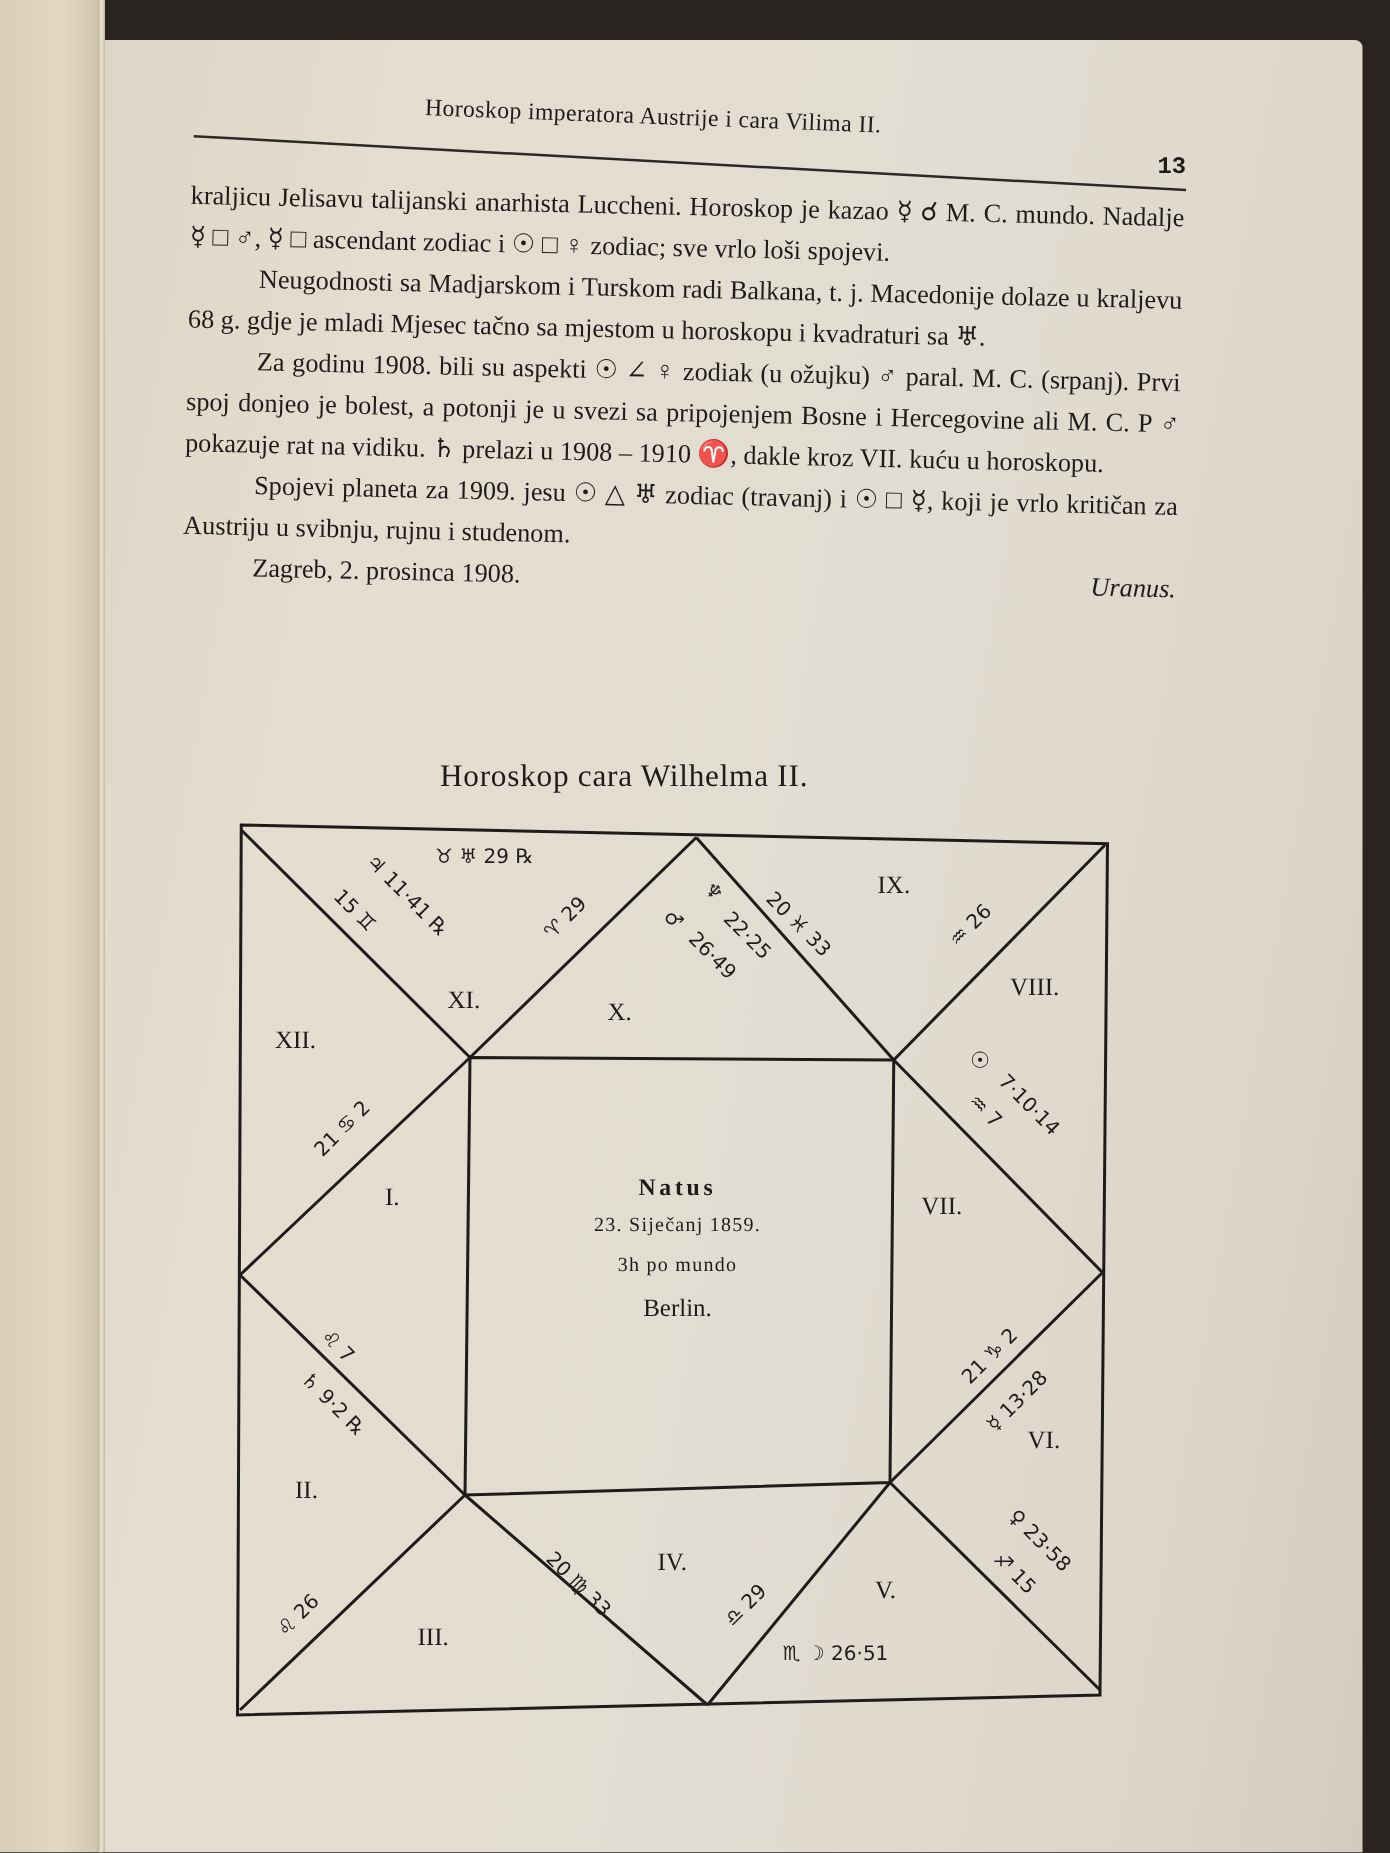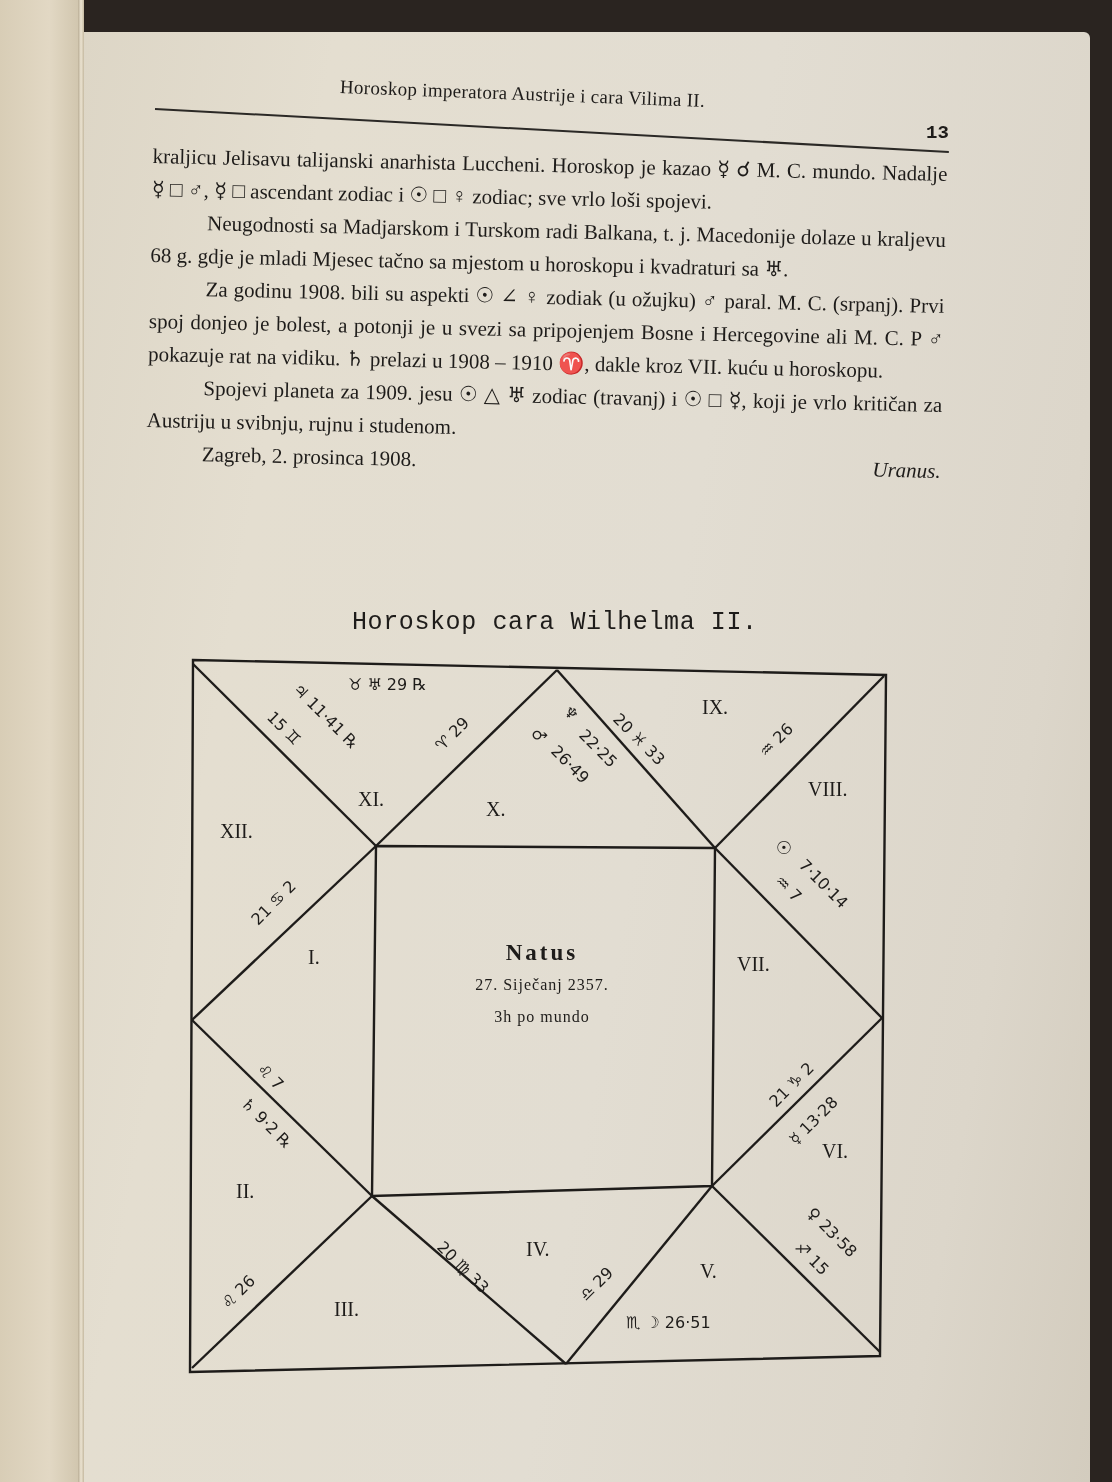--- a/index.html
+++ b/index.html
@@ -33,28 +33,28 @@
   }
   .body-text {
     position:absolute; left:153px; top:140px; width:795px;
     font-size:21px; line-height:33px; transform:rotate(1.3deg); transform-origin:left top;
   }
   .body-text p { margin:0; text-align:justify; }
   .indent { text-indent:56px; }
   .dateline { display:flex; justify-content:space-between; padding-left:56px; }
   .signature { font-style:italic; }
   .chart-title {
-    position:absolute; left:352px; top:608px; font-family:Liberation Mono, monospace;
+    position:absolute; left:352px; top:608px; font-family:Liberation Serif, serif;
     font-size:25px; letter-spacing:0.6px; white-space:nowrap;
   }
   .chart-svg { position:absolute; left:0; top:0; }
   .chart-svg text { font-family:"Liberation Serif", serif; fill:#1e1c1a; }
   .sans { font-family:"DejaVu Sans", sans-serif !important; }
   .natus { position:absolute; left:372px; top:940px; width:340px; text-align:center; }
-  .natus-title { font-size:23px; font-weight:bold; letter-spacing:3px; margin-bottom:10px; }
+  .natus-title { font-size:19px; font-weight:bold; letter-spacing:3px; margin-bottom:10px; }
   .natus-line { font-size:16px; letter-spacing:1px; margin-bottom:14px; }
   .natus-city { font-size:20px; }
 </style>
 </head>
 <body>
 
 <div class="left-page"></div>
 <div class="spine"></div>
 <div class="page"></div>
 
@@ -131,15 +131,16 @@
     <text class="sans" x="626" y="1328">♏  ☽  26·51</text>
     <text class="sans" x="776" y="1108" transform="rotate(-45 776 1108)">21 ♑ 2</text>
     <text class="sans" x="796" y="1146" transform="rotate(-45 796 1146)">☿ 13·28</text>
     <text class="sans" x="806" y="1214" transform="rotate(45 806 1214)">♀ 23·58</text>
     <text class="sans" x="794" y="1248" transform="rotate(45 794 1248)">♐ 15</text>
   </g>
 </svg>
 
 <div class="natus">
   <div class="natus-title">Natus</div>
-  <div class="natus-line">27. Siječanj 2357.</div>
+  <div class="natus-line">23. Siječanj 1859.</div>
   <div class="natus-line">3h po mundo</div>
+  <div class="natus-city">Berlin.</div>
 </div>
 
 </body></html>

